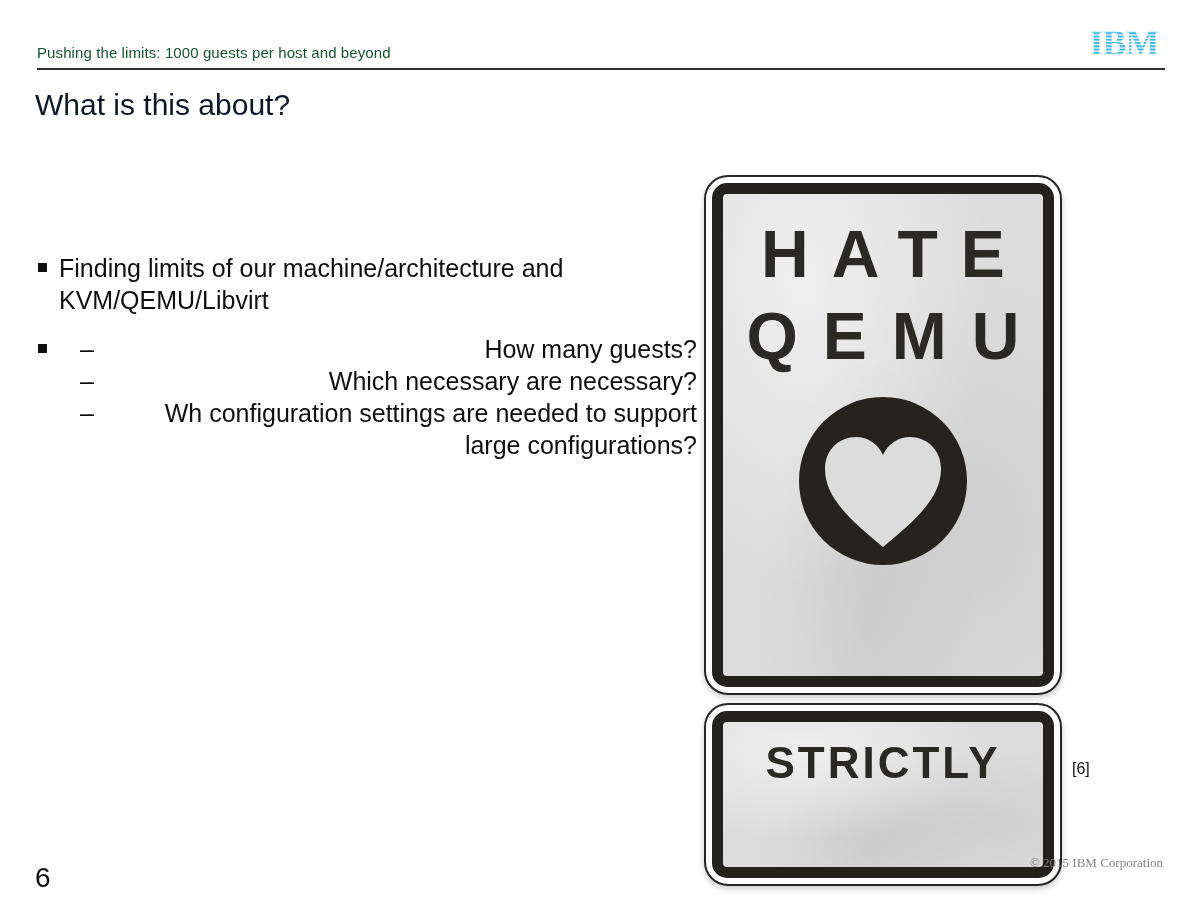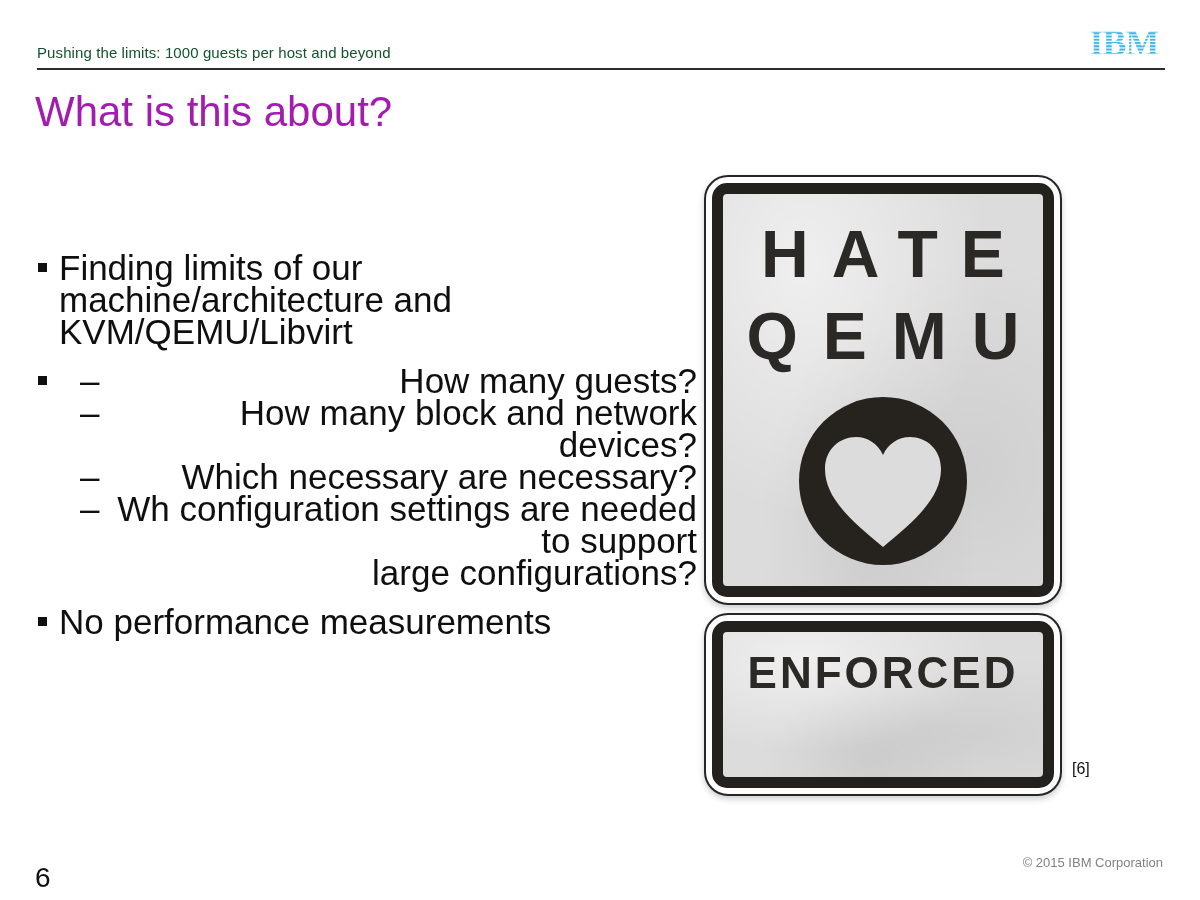--- a/index.html
+++ b/index.html
@@ -35,35 +35,35 @@
     left: 1085px;
     top: 26px;
   }
 
   
   .page-title {
     position: absolute;
     left: 35px;
     top: 88px;
     margin: 0;
-    font-size: 42px;
+    font-size: 30px;
     font-weight: 400;
-    color: #a21caf;
+    color: #0f172a;
   }
 
   
   .bullets {
     position: absolute;
     left: 37px;
     top: 252px;
     width: 660px;
     margin: 0;
     padding: 0;
     list-style: none;
-    font-size: 35px;
+    font-size: 25px;
     line-height: 32px;
     color: #0f0f0f;
   }
   .bullet {
     position: relative;
     padding-left: 22px;
     margin: 0 0 17px 0;
   }
   .bullet::before {
     content: "";
@@ -115,21 +115,21 @@
     border-radius: 15px;
     background-color: #dcdcdc;
     background-image:
       radial-gradient(ellipse at 25% 18%, rgba(255,255,255,0.55), transparent 55%),
       radial-gradient(ellipse at 78% 70%, rgba(0,0,0,0.06), transparent 55%),
       radial-gradient(ellipse at 45% 90%, rgba(0,0,0,0.05), transparent 45%);
     display: flex;
     flex-direction: column;
     align-items: center;
   }
-  .sign-top { width: 358px; height: 430px; }
+  .sign-top { width: 358px; height: 520px; }
   .sign-bottom { width: 358px; height: 183px; margin-top: 8px; }
 
   .sign-word {
     font-weight: 700;
     color: #2b2925;
     font-size: 66px;
     line-height: 72px;
   }
   .word-hate   { margin-top: 24px; letter-spacing: 23px; margin-right: -23px; }
   .word-limit  { margin-top: 10px; letter-spacing: 25px; margin-right: -25px; }
@@ -159,20 +159,21 @@
     top: 862px;
     font-size: 28px;
     color: #111111;
   }
   .copyright {
     position: absolute;
     right: 37px;
     top: 855px;
     font-size: 13px;
     color: #828282;
+    font-family: Liberation Serif, serif;
   }
 </style>
 </head>
 <body>
 
 <div class="slide">
 
   <span class="header-title">Pushing the limits: 1000 guests per host and beyond</span>
   <svg class="ibm-logo" width="78" height="34" viewBox="0 0 78 34" aria-hidden="true">
     <defs>
@@ -190,33 +191,27 @@
     <li class="bullet">
       <span class="btext">Finding limits of our machine/architecture and
 KVM/QEMU/Libvirt</span>
     </li>
     <li class="bullet">
       <ul class="subs">
         <li class="sub">
           <span class="btext">How many guests?</span>
         </li>
         <li class="sub">
-          <span class="btext">How many block and network devices?</span>
-        </li>
-        <li class="sub">
           <span class="btext">Which necessary are necessary?</span>
         </li>
         <li class="sub">
           <span class="btext">Wh configuration settings are needed to support
 large configurations?</span>
         </li>
       </ul>
-    </li>
-    <li class="bullet">
-      <span class="btext">No performance measurements</span>
     </li>
   </ul>
 
   <figure class="signs" style="margin:0">
     <div class="sign sign-top">
       <div class="sign-inner">
         <div class="sign-word word-hate">HATE</div>
         <div class="sign-word word-limit">QEMU</div>
         <svg class="heart-icon" width="172" height="172" viewBox="0 0 172 172" aria-hidden="true">
           <circle cx="86" cy="84" r="84" fill="#26231f"></circle>
@@ -225,21 +220,21 @@
                    C 28 52, 43 40, 59 40
                    C 71 40, 81 47, 86 58
                    C 91 47, 101 40, 113 40
                    C 129 40, 144 52, 144 72
                    C 144 100, 120 122, 86 150 Z" fill="#dcdcdc"></path>
         </svg>
       </div>
     </div>
     <div class="sign sign-bottom">
       <div class="sign-inner">
-        <div class="sign-word2 word-strictly">ENFORCED</div>
+        <div class="sign-word2 word-strictly">STRICTLY</div>
       </div>
     </div>
     <span class="citation">[6]</span>
   </figure>
 
   <span class="page-number">6</span>
   <span class="copyright">© 2015 IBM Corporation</span>
 
 </div>
 

